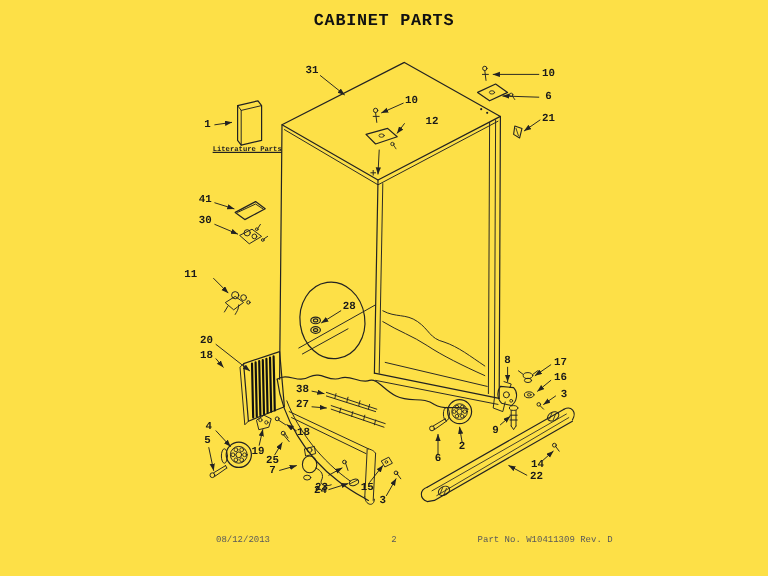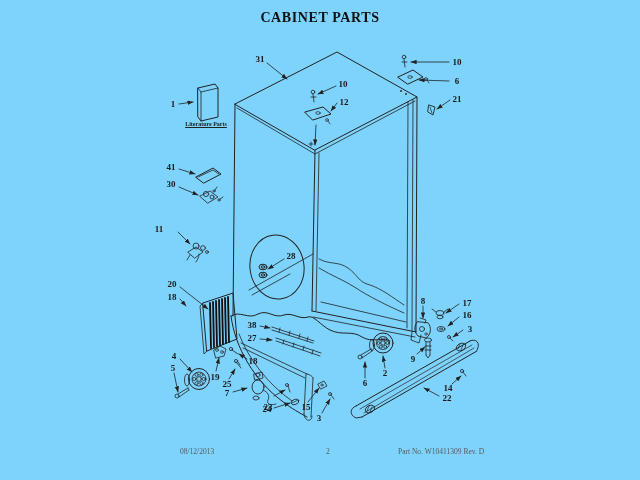--- a/index.html
+++ b/index.html
@@ -1,17 +1,17 @@
 <!DOCTYPE html>
 <html><head>
 <meta charset="utf-8">
 <style>
   html,body{margin:0;padding:0;background:#fff;}
-  .page{position:relative;width:640px;height:480px;background:#7dd3fc;overflow:hidden;
-        font-family:Liberation Serif, serif;color:#111;}
+  .page{position:relative;width:640px;height:480px;background:#fde047;overflow:hidden;
+        font-family:Liberation Mono, monospace;color:#111;}
   .title{position:absolute;left:0;top:10px;width:640px;text-align:center;
          font-size:14px;font-weight:bold;letter-spacing:.6px;color:#111;}
   svg.diagram{position:absolute;left:0;top:0;}
   .co{position:absolute;transform:translate(-50%,-50%);font-size:9px;font-weight:bold;
       color:#1a1a1a;line-height:1;white-space:nowrap;}
   .lit{position:absolute;left:206px;top:124px;transform:translate(-50%,-50%);
        font-size:6px;font-weight:bold;text-decoration:underline;color:#222;white-space:nowrap;}
   .footer{position:absolute;top:447px;font-size:7.5px;color:#5a5a5a;white-space:nowrap;padding-left:10px;}
   .f-date{left:170px;}
   .f-page{left:316px;}
@@ -285,21 +285,21 @@
       <line x1="417" y1="354" x2="425" y2="347" marker-end="url(#ah)"></line>
       <line x1="385" y1="368" x2="383" y2="356" marker-end="url(#ah)"></line>
       <line x1="365" y1="378" x2="365" y2="362" marker-end="url(#ah)"></line>
       <line x1="452" y1="384" x2="461" y2="376" marker-end="url(#ah)"></line>
       <line x1="439" y1="396" x2="424" y2="388" marker-end="url(#ah)"></line>
     </g>
   </svg>
 
   <div class="co" style="left:260px;top:59px">31</div>
   <div class="co" style="left:343px;top:84px">10</div>
-  <div class="co" style="left:344px;top:102px">12</div>
+  <div class="co" style="left:360px;top:102px">12</div>
   <div class="co" style="left:457px;top:62px">10</div>
   <div class="co" style="left:457px;top:81px">6</div>
   <div class="co" style="left:457px;top:99px">21</div>
   <div class="co" style="left:173px;top:104px">1</div>
   <div class="co" style="left:171px;top:167px">41</div>
   <div class="co" style="left:171px;top:184px">30</div>
   <div class="co" style="left:159px;top:229px">11</div>
   <div class="co" style="left:172px;top:284px">20</div>
   <div class="co" style="left:172px;top:297px">18</div>
   <div class="co" style="left:291px;top:256px">28</div>

